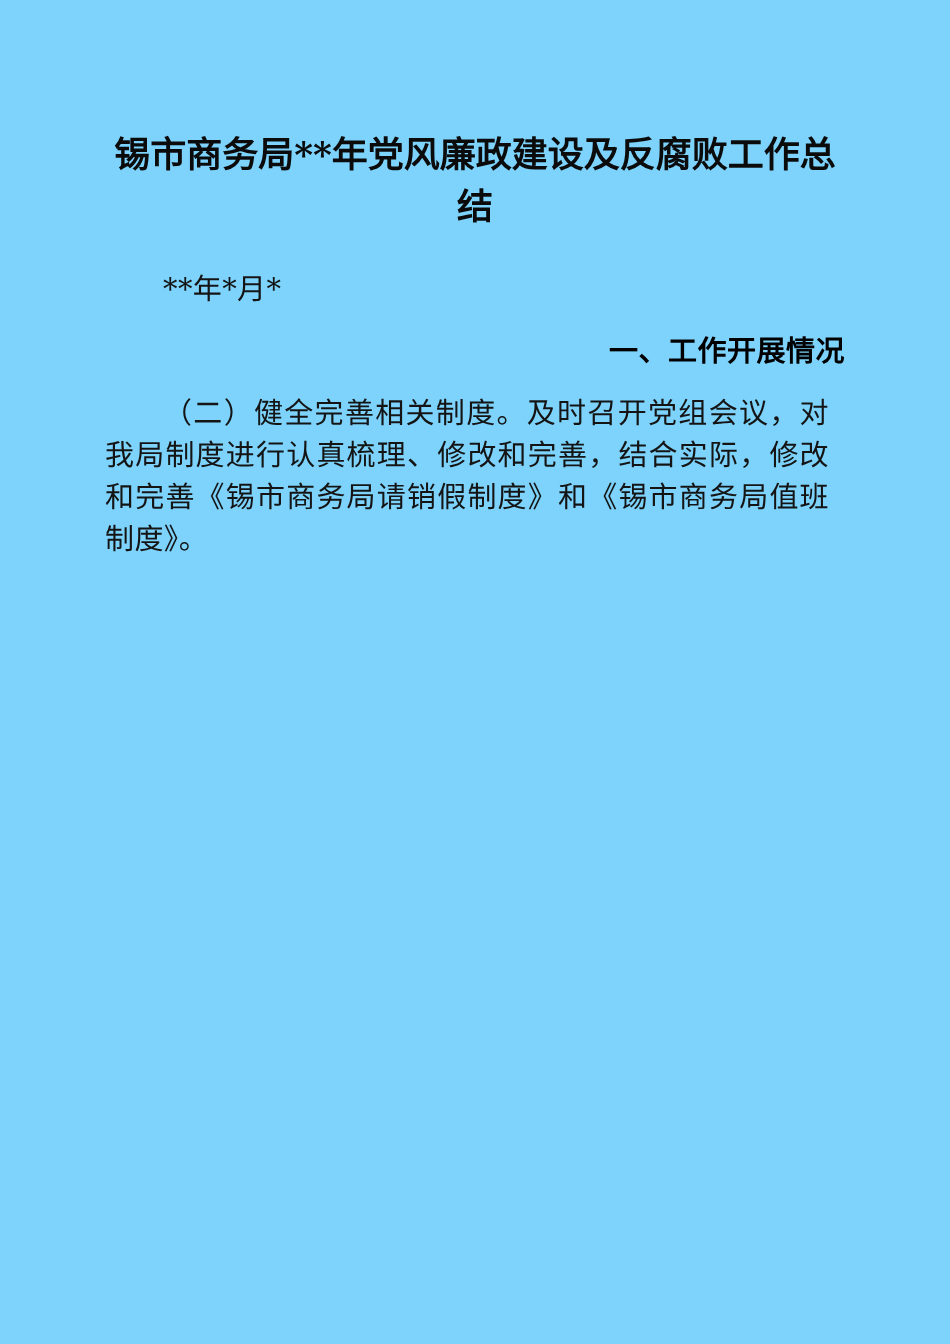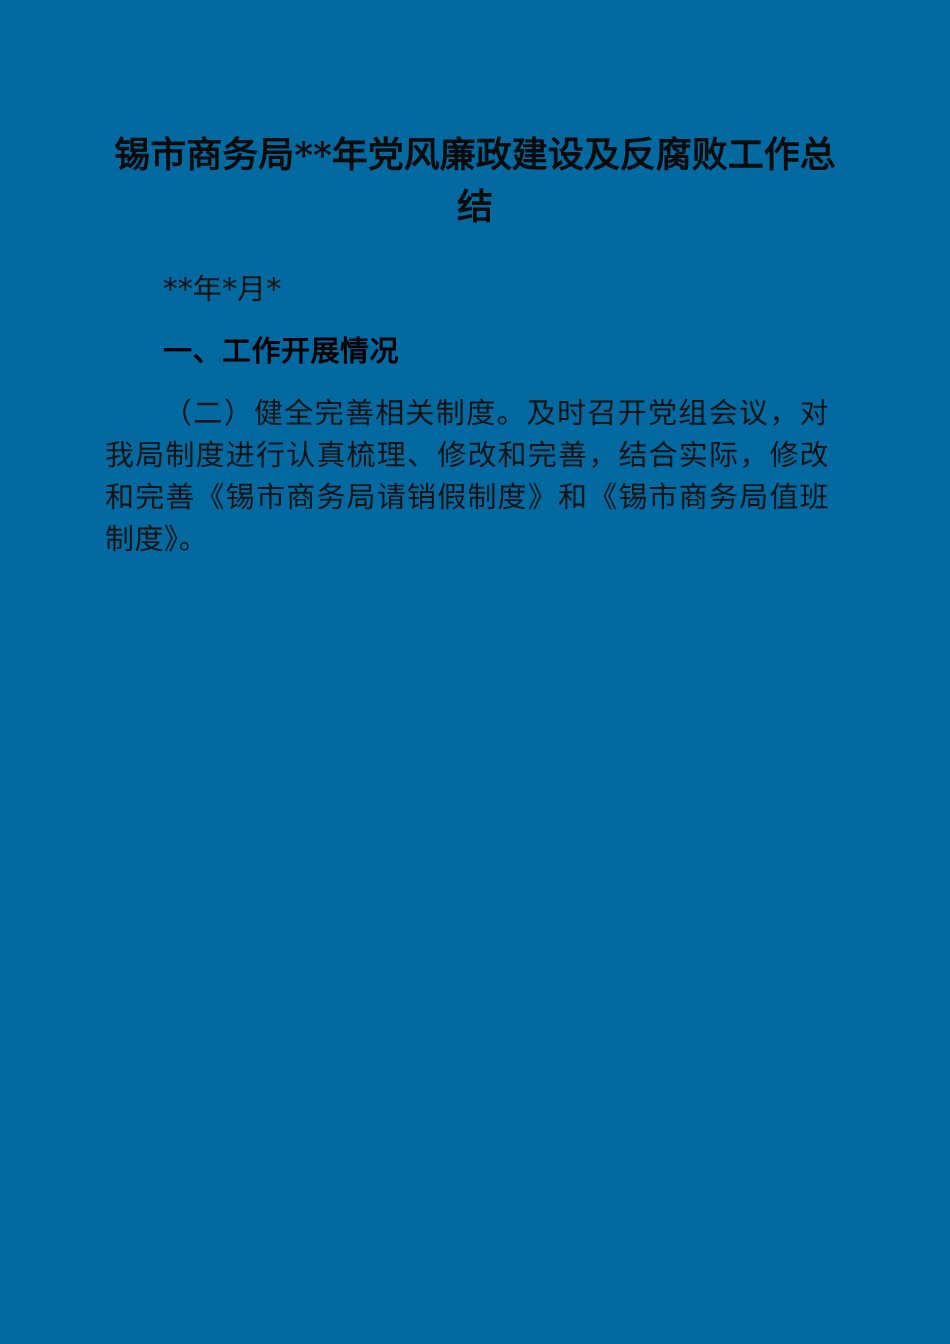--- a/index.html
+++ b/index.html
@@ -17,21 +17,21 @@
     color: #000000;
     -webkit-font-smoothing: antialiased;
   }
 
   .page {
     position: absolute;
     top: 0;
     left: 0;
     width: 950px;
     height: 1344px;
-    background: #0369a1;
+    background: #7dd3fc;
     box-sizing: border-box;
   }
 
   .content {
     position: absolute;
     left: 105px;
     top: 0;
     width: 740px;
   }
 
@@ -83,20 +83,21 @@
   .section-head {
     margin: 0;
     padding: 0;
     font-family: "Liberation Sans", "DejaVu Sans", sans-serif;
     font-size: 29px;
     line-height: 42px;
     font-weight: bold;
     text-indent: 2em;
     color: #000000;
     letter-spacing: 0.5px;
+    text-align: right;
   }
 
   .gap-sm { height: 10px; }
 </style>
 </head>
 <body>
 
 <div class="page">
 
   <div class="content">

